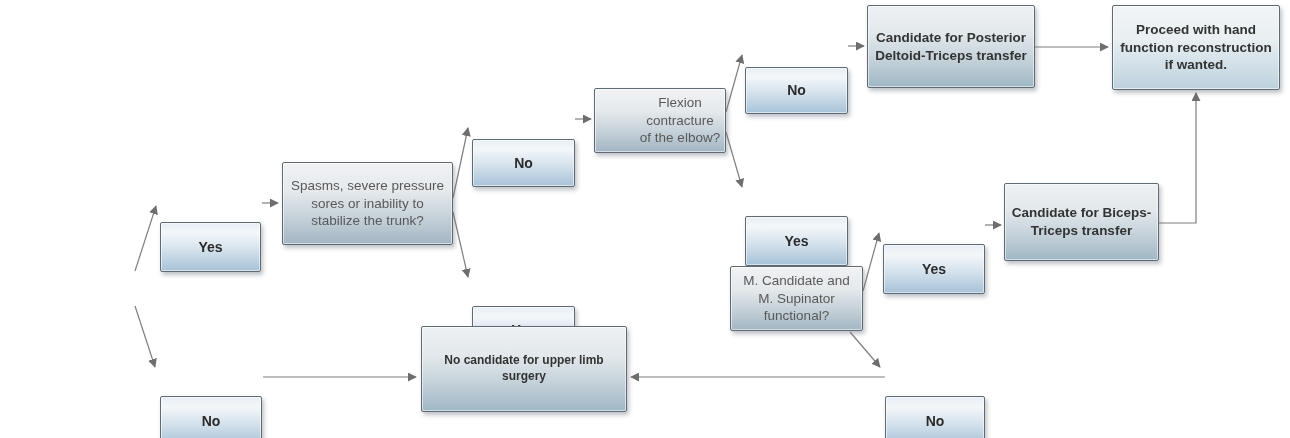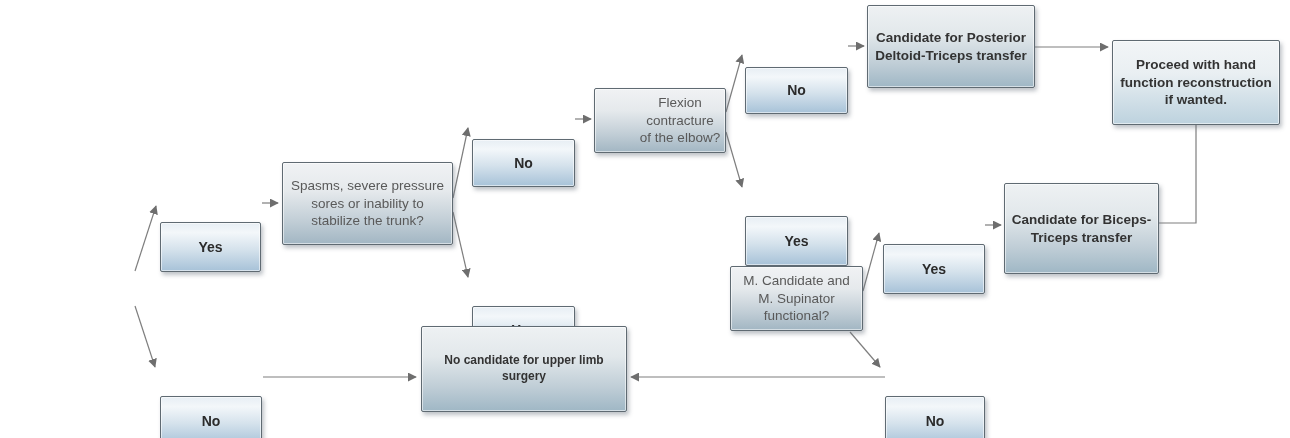--- a/index.html
+++ b/index.html
@@ -20,21 +20,20 @@
   .q{
     background:linear-gradient(180deg,#f0f2f4 0%,#e5e9ec 35%,#c3cfd7 70%,#a2b6c3 100%);
     color:#595959;font-size:13.5px;
   }
   .out{
     background:linear-gradient(180deg,#eef1f3 0%,#e2e8eb 35%,#bfcdd6 72%,#9fb7c5 100%);
     color:#333333;font-weight:bold;font-size:13.5px;
   }
   .out.light{
     background:linear-gradient(180deg,#f2f5f7 0%,#e9eff2 40%,#d2e0e8 70%,#bdd2de 100%);
-    margin-top:35px;
   }
   .oval{
     border-radius:40px;border:1px solid #979da2;
     background:radial-gradient(ellipse at 35% 28%,#fdfdfd 0%,#ebedee 45%,#b3bac0 100%);
     color:#6b6b6b;font-size:14px;
     box-shadow:2px 3px 5px rgba(110,120,130,0.5);
   }
   svg.connectors{position:absolute;left:0;top:0;width:1290px;height:438px;pointer-events:none;}
   .conn{stroke:#7e7e7e;stroke-width:1.2;fill:none;}
 </style>
@@ -87,19 +86,19 @@
   <div class="node yn" style="left:745px;top:172px;width:103px;height:50px;">Yes</div>
 
   <div class="node out" style="left:867px;top:5px;width:168px;height:83px;">Candidate for Posterior Deltoid-Triceps transfer</div>
 
   <div class="node out light" style="left:1112px;top:5px;width:168px;height:85px;">Proceed with hand function reconstruction if wanted.</div>
 
   <div class="node q" style="left:730px;top:266px;width:133px;height:65px;">M. Candidate and M. Supinator functional?</div>
 
   <div class="node yn" style="left:883px;top:200px;width:102px;height:50px;">Yes</div>
 
-  <div class="node out" style="left:1004px;top:183px;width:155px;height:91px;">Candidate for Biceps-Triceps transfer</div>
+  <div class="node out" style="left:1004px;top:183px;width:155px;height:78px;">Candidate for Biceps-Triceps transfer</div>
 
   <div class="node yn" style="left:885px;top:352px;width:100px;height:50px;">No</div>
 
   <div class="node out" style="left:421px;top:326px;width:206px;height:86px;font-size:12px;">No candidate for upper limb surgery</div>
 
 </div>
 
 </body></html>

